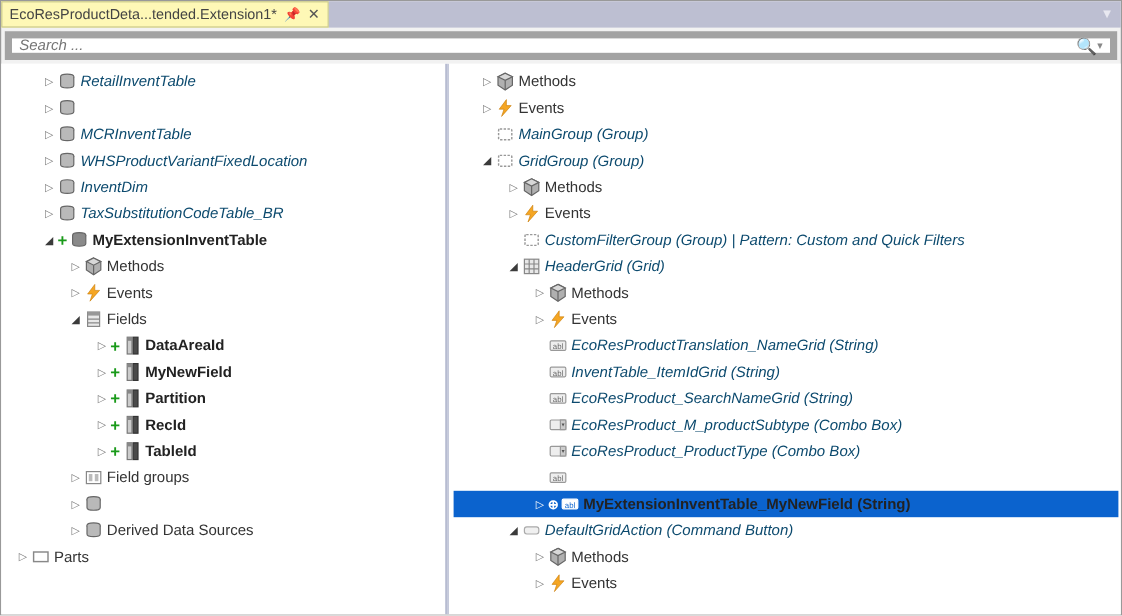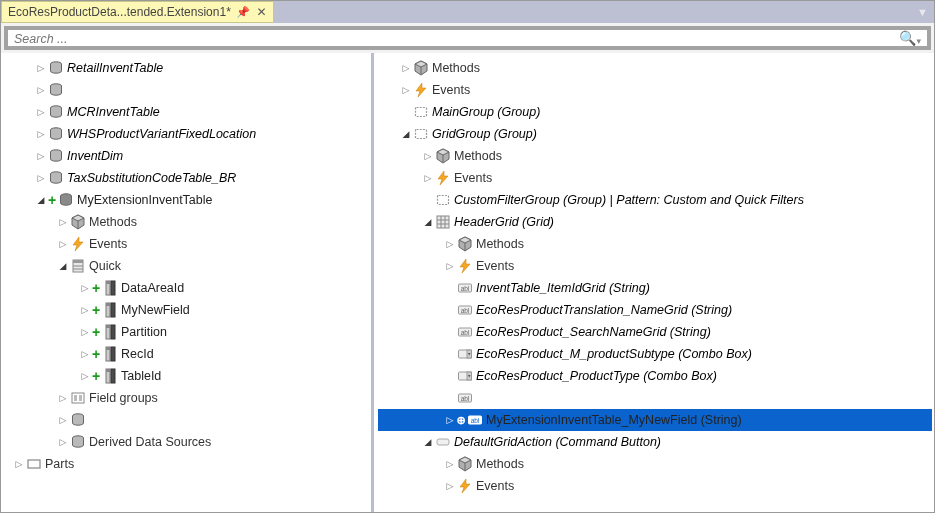--- a/index.html
+++ b/index.html
@@ -4,37 +4,37 @@
 <style>
 * { margin: 0; padding: 0; box-sizing: border-box; }
 body { font-family: "Segoe UI", Tahoma, sans-serif; font-size: 12.5px; background: #f2f2f2; color: #333; overflow: hidden; }
 .outer { width: 935px; height: 513px; display: flex; flex-direction: column; border: 1px solid #999; }
 .tabrow { display: flex; align-items: stretch; background: #f2f2f2; height: 22px; }
 .tab { display: flex; align-items: center; padding: 0 6px; background: #fef8b6; border: 1px solid #c9c88b; font-size: 12px; color: #444; gap: 6px; }
 .tab .x { font-size: 12px; color: #555; cursor: pointer; }
 .tab .pin { font-size: 11px; color: #555; }
 .tabspacer { flex: 1; background: #bdbfd2; position: relative; }
 .tabspacer .drop { position: absolute; right: 6px; top: 50%; transform: translateY(-50%); color: #e8e8f0; font-size: 11px; }
-.searchrow { display: flex; align-items: flex-end; background: #fff; border: 4px solid #a3a3a3; margin: 3px; height: 24px; padding: 0 6px; }
+.searchrow { display: flex; align-items: center; background: #fff; border: 6px solid #a3a3a3; margin: 3px; height: 24px; padding: 0 6px; }
 .searchrow input { flex: 1; border: none; outline: none; font-size: 12.5px; color: #666; font-style: italic; background: transparent; }
 .searchrow .mag { color: #888; font-size: 14px; padding-left: 4px; }
 .searchrow .tinyarr { font-size: 9px; color: #888; }
 .panes { flex: 1; display: flex; overflow: hidden; background: #fff; }
 .pane { overflow-y: scroll; position: relative; }
 .pane.left { width: 372px; border-right: 2px solid #b7bcd1; }
 .pane.right { flex: 1; border-left: 1px solid #b7bcd1;}
 .treelist { padding: 4px 2px 4px 4px; }
 .node { display: flex; align-items: center; height: 22px; white-space: nowrap; cursor: default; }
 .node.selected { background: #0b63ce; color: #fff; }
 .arrow { width: 12px; text-align: center; font-size: 10px; color: #5c5c5c; user-select: none; }
 .plus { color: #1a9a1a; font-weight: bold; font-size: 14px; width: 10px; text-align: center; }
 .icon { display: inline-flex; width: 18px; justify-content: center; align-items: center; font-size: 14px; }
 .label { padding-left: 2px; }
-.bold { font-weight: 400; color: #222; }
-.italic { font-style: italic; color: #000000; }
+.bold { font-weight: 700; color: #222; }
+.italic { font-style: italic; color: #0c4a6e; }
 .indent { display: inline-block; }
 svg { display: block; }
 
 
 .pane::-webkit-scrollbar { width: 16px; }
 .pane::-webkit-scrollbar-track { background: #eaeaea; }
 .pane::-webkit-scrollbar-thumb { background: #c1c1c1; border: 3px solid #eaeaea; }
 </style>
 </head>
 <body>
@@ -163,21 +163,21 @@
             <span class="indent" style="width: 52px;"></span>
             <span class="arrow" style="color: rgb(59, 59, 59); font-size: 9px;">◢</span>
             <span class="icon">
               <svg width="16" height="16" viewBox="0 0 16 16">
                 <rect x="3" y="2" width="10" height="12" fill="#e8e8e8" stroke="#888"></rect>
                 <rect x="3" y="2" width="10" height="3" fill="#989898"></rect>
                 <line x1="3" y1="8" x2="13" y2="8" stroke="#888"></line>
                 <line x1="3" y1="11" x2="13" y2="11" stroke="#888"></line>
               </svg>
             </span>
-            <span class="label">Quick</span>
+            <span class="label">Fields</span>
           </div>
           <div class="node">
             <span class="indent" style="width: 74px;"></span>
             <span class="arrow" style="color: rgb(122, 122, 122); font-size: 9px;">▷</span>
             <span class="plus">+</span>
             <span class="icon">
               <svg width="16" height="16" viewBox="0 0 16 16">
                 <rect x="4" y="1" width="4" height="14" fill="#ccc" stroke="#777"></rect>
                 <rect x="4" y="1" width="4" height="3" fill="#888"></rect>
                 <rect x="9" y="1" width="4" height="14" fill="#4a4a4a" stroke="#333"></rect>
@@ -396,32 +396,32 @@
           </div>
           <div class="node">
             <span class="indent" style="width: 66px;"></span>
             <span class="arrow">&nbsp;</span>
             <span class="icon">
               <svg width="16" height="16" viewBox="0 0 16 16">
                 <rect x="1.5" y="4" width="13" height="8" rx="1" fill="#eee" stroke="#999"></rect>
                 <text x="8" y="11" font-size="6.5" text-anchor="middle" fill="#666" font-family="sans-serif">abl</text>
               </svg>
             </span>
-            <span class="label italic">InventTable_ItemIdGrid (String)</span>
+            <span class="label italic">EcoResProductTranslation_NameGrid (String)</span>
           </div>
           <div class="node">
             <span class="indent" style="width: 66px;"></span>
             <span class="arrow">&nbsp;</span>
             <span class="icon">
               <svg width="16" height="16" viewBox="0 0 16 16">
                 <rect x="1.5" y="4" width="13" height="8" rx="1" fill="#eee" stroke="#999"></rect>
                 <text x="8" y="11" font-size="6.5" text-anchor="middle" fill="#666" font-family="sans-serif">abl</text>
               </svg>
             </span>
-            <span class="label italic">EcoResProductTranslation_NameGrid (String)</span>
+            <span class="label italic">InventTable_ItemIdGrid (String)</span>
           </div>
           <div class="node">
             <span class="indent" style="width: 66px;"></span>
             <span class="arrow">&nbsp;</span>
             <span class="icon">
               <svg width="16" height="16" viewBox="0 0 16 16">
                 <rect x="1.5" y="4" width="13" height="8" rx="1" fill="#eee" stroke="#999"></rect>
                 <text x="8" y="11" font-size="6.5" text-anchor="middle" fill="#666" font-family="sans-serif">abl</text>
               </svg>
             </span>

